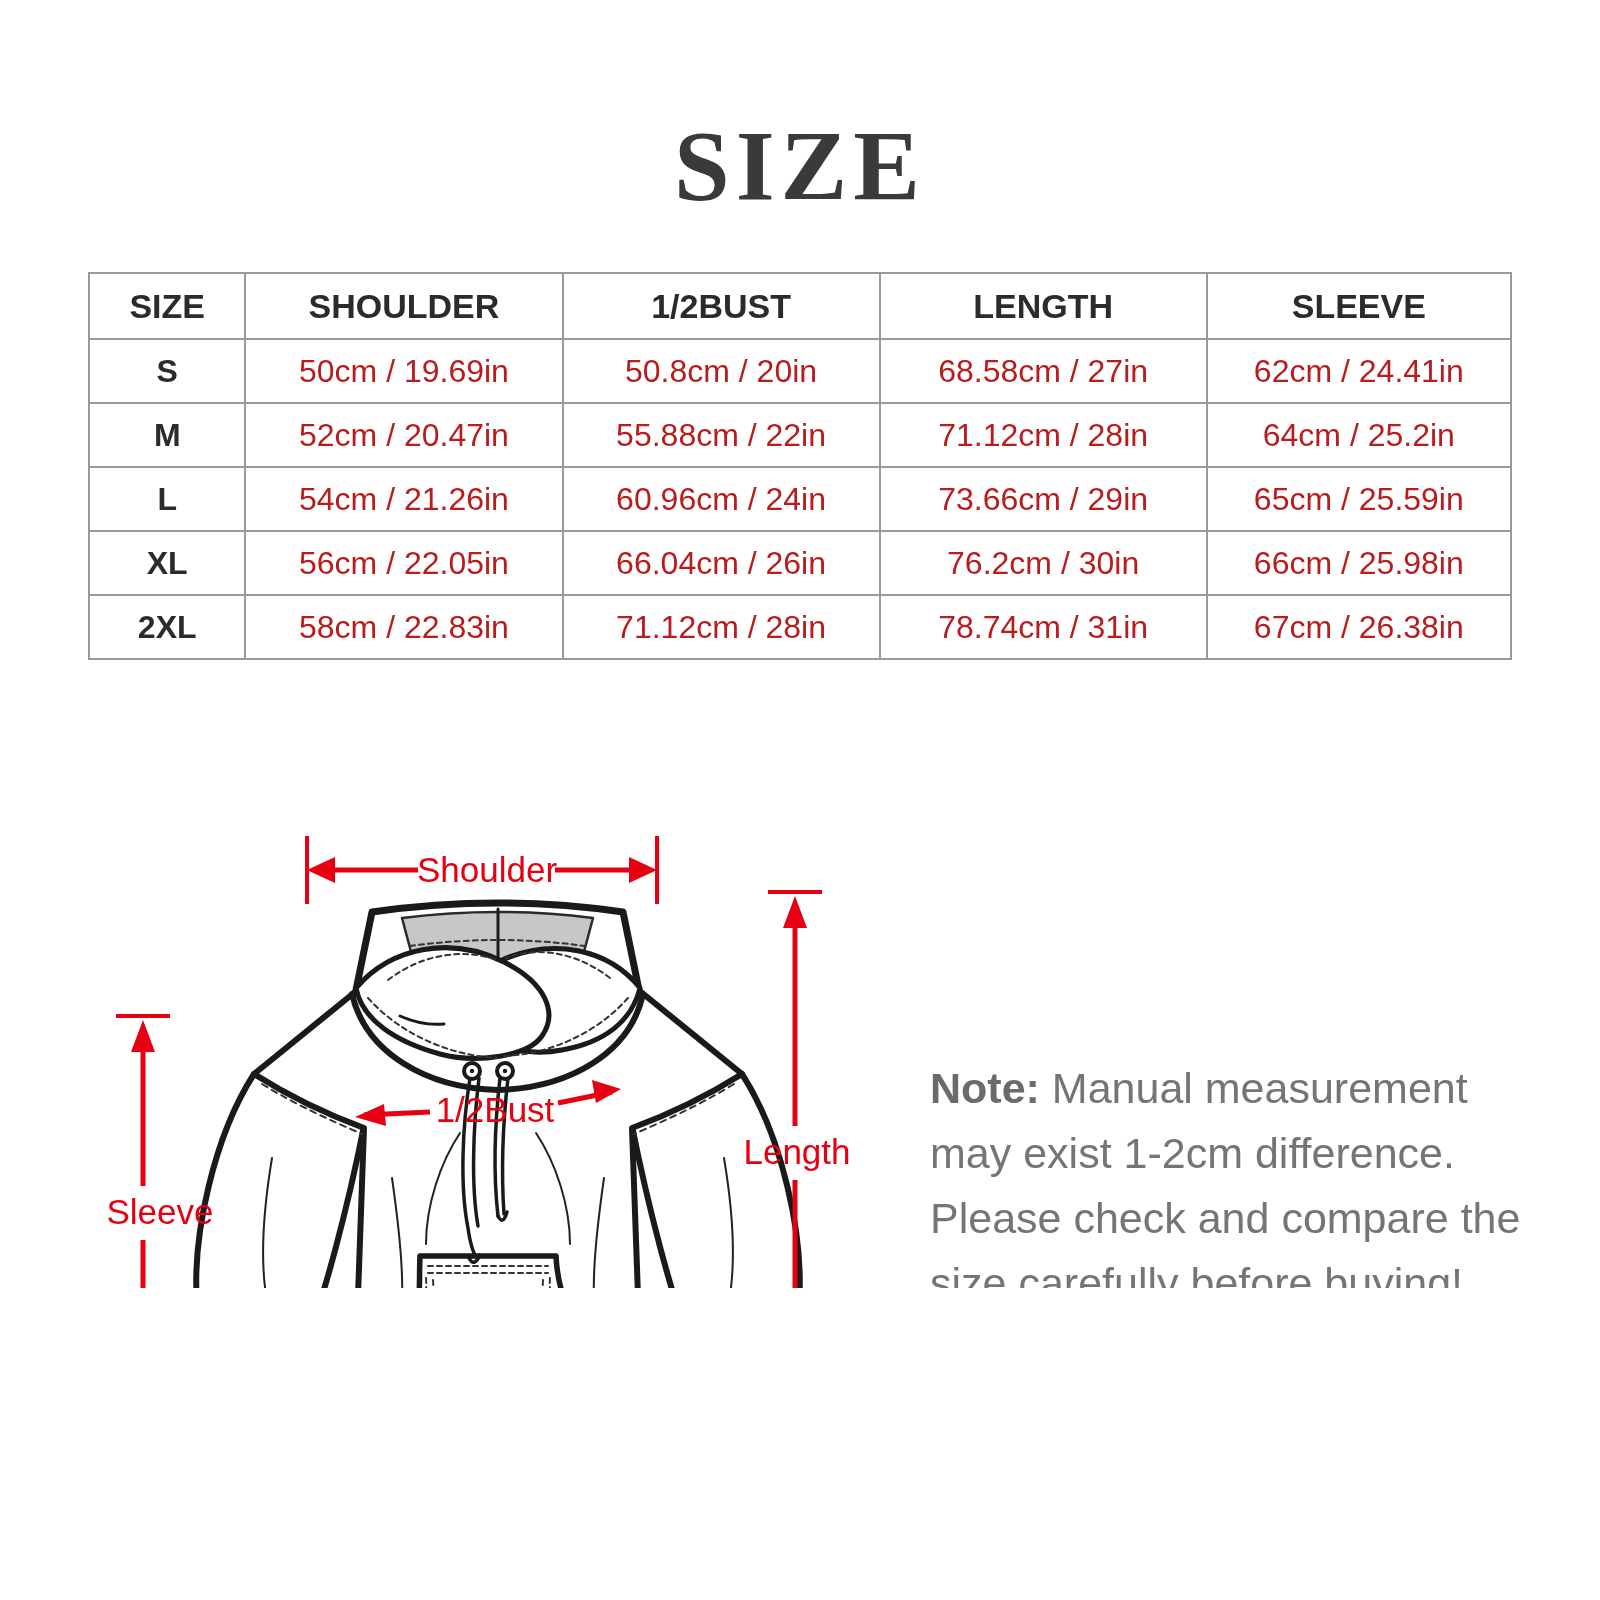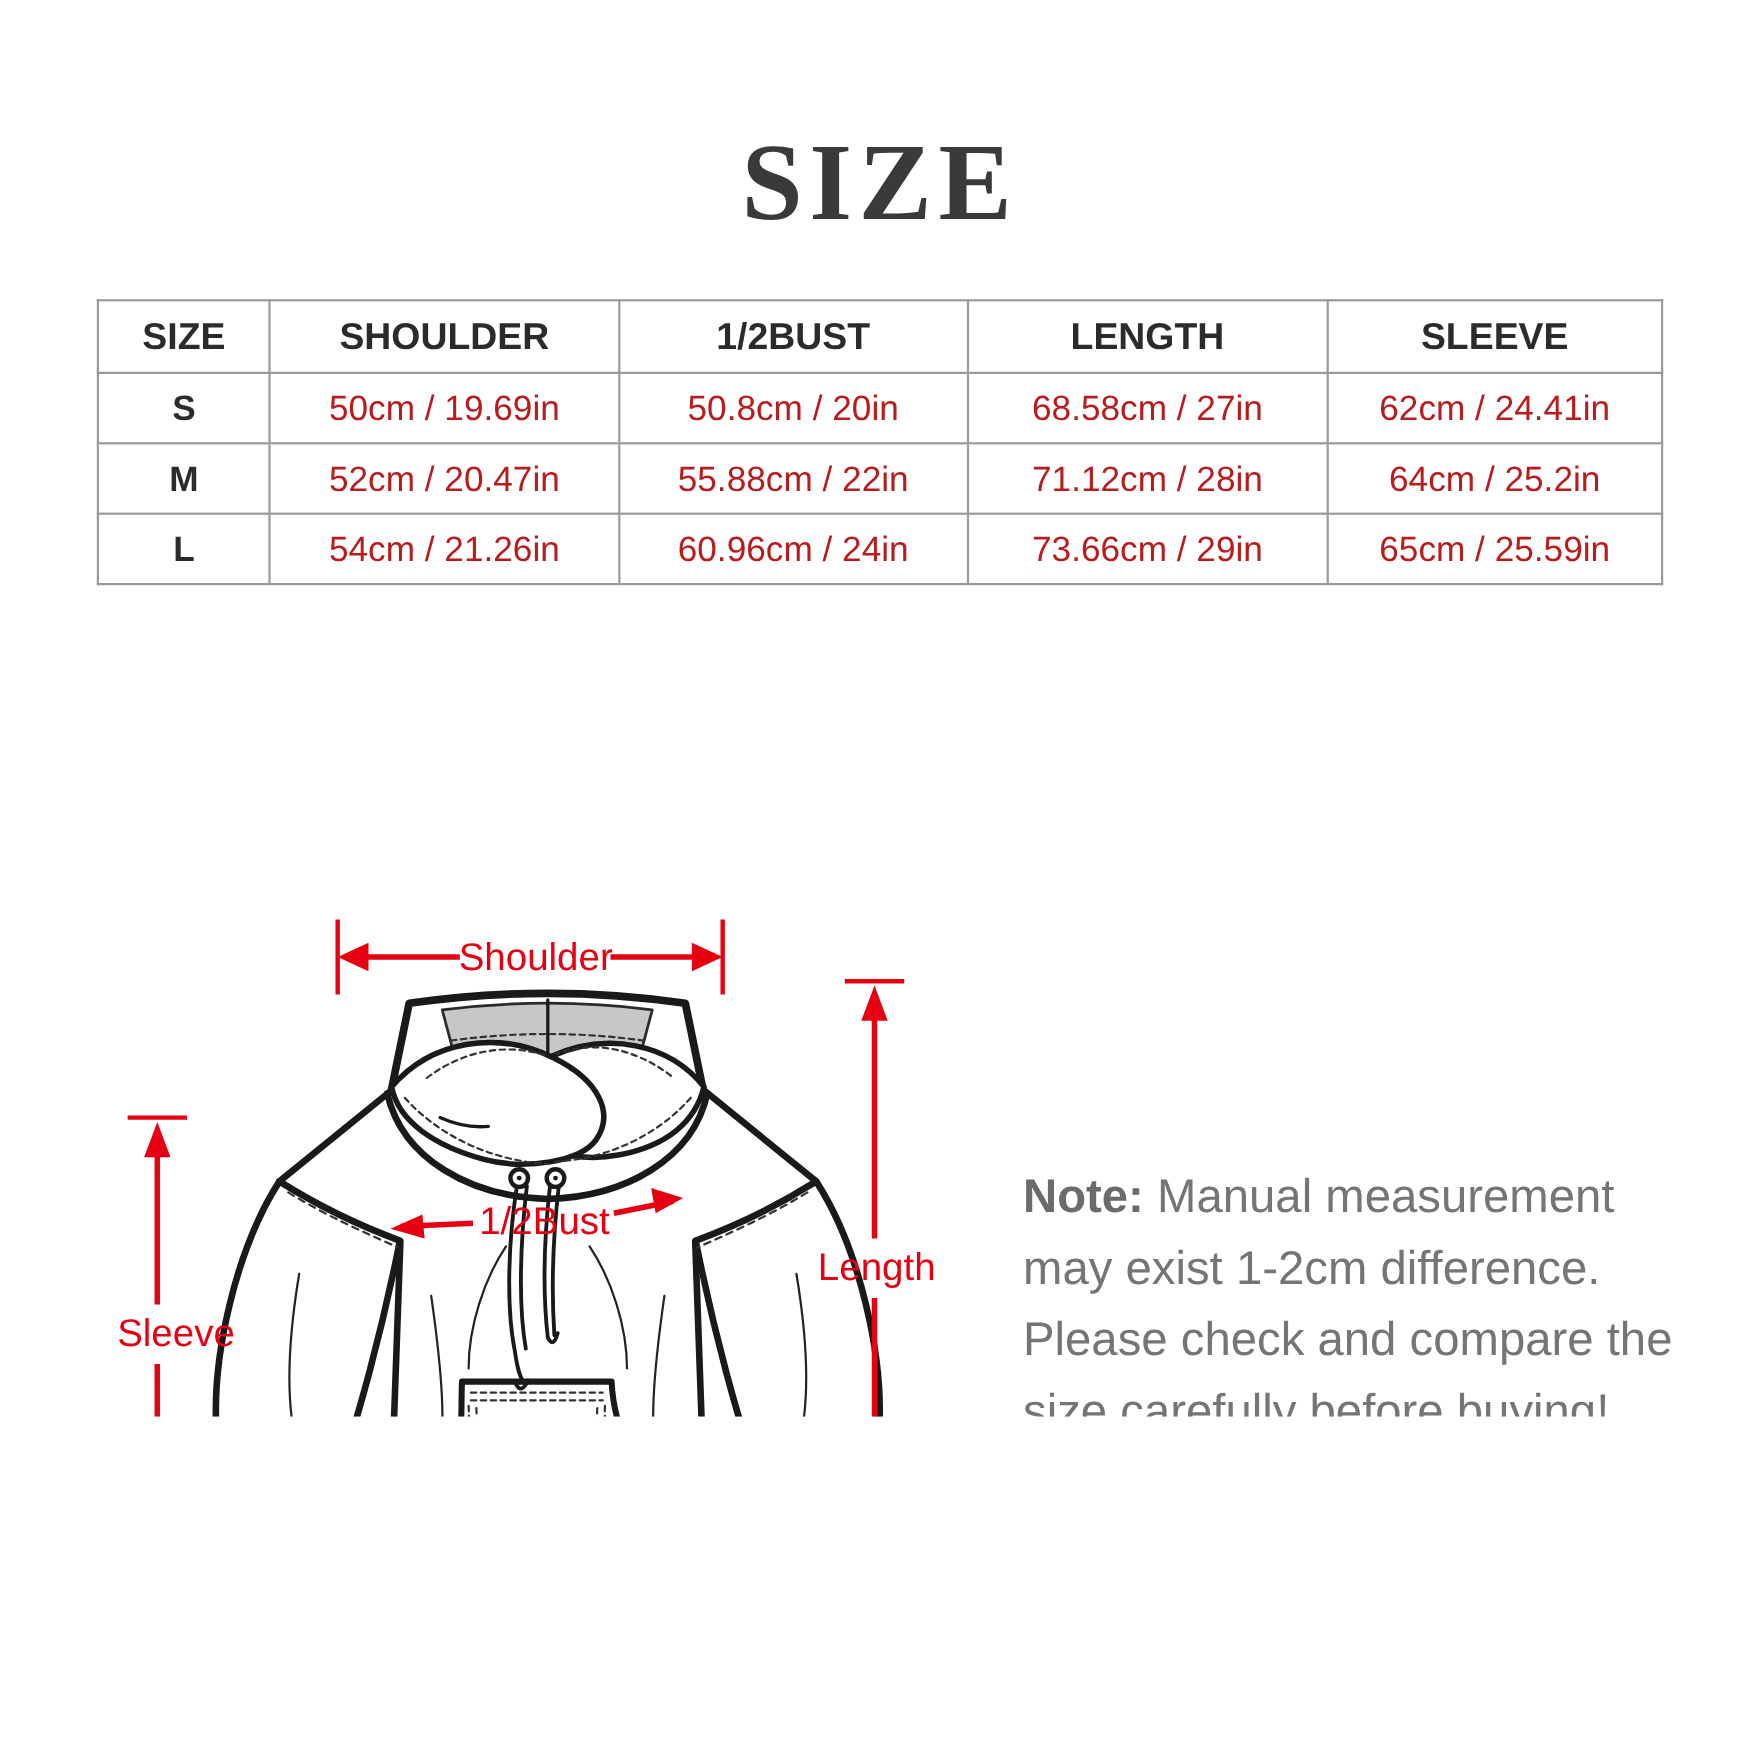--- a/index.html
+++ b/index.html
@@ -70,20 +70,34 @@
           <td>71.12cm / 28in</td>
           <td>64cm / 25.2in</td>
         </tr>
         <tr>
           <td class="size-cell">L</td>
           <td>54cm / 21.26in</td>
           <td>60.96cm / 24in</td>
           <td>73.66cm / 29in</td>
           <td>65cm / 25.59in</td>
         </tr>
+        <tr>
+          <td class="size-cell">XL</td>
+          <td>56cm / 22.05in</td>
+          <td>66.04cm / 26in</td>
+          <td>76.2cm / 30in</td>
+          <td>66cm / 25.98in</td>
+        </tr>
+        <tr>
+          <td class="size-cell">2XL</td>
+          <td>58cm / 22.83in</td>
+          <td>71.12cm / 28in</td>
+          <td>78.74cm / 31in</td>
+          <td>67cm / 26.38in</td>
+        </tr>
       </tbody>
     </table>
   </div>
 
   <div class="diagram">
     <svg width="760" height="695" viewBox="0 0 760 695" xmlns="http://www.w3.org/2000/svg">
       <g fill="none" stroke="#1a1a1a" stroke-linecap="round" stroke-linejoin="round">
 
         <path fill="#ffffff" stroke-width="6" d="M 154,246 C 114,308 92,408 97,474 C 99,506 105,524 114,538 L 196,544 C 226,468 250,368 264,298 Z"></path>
         <path fill="#ffffff" stroke-width="6" d="M 642,246 C 682,308 704,408 699,474 C 697,506 691,524 682,538 L 600,544 C 570,468 546,368 532,298 Z"></path>

